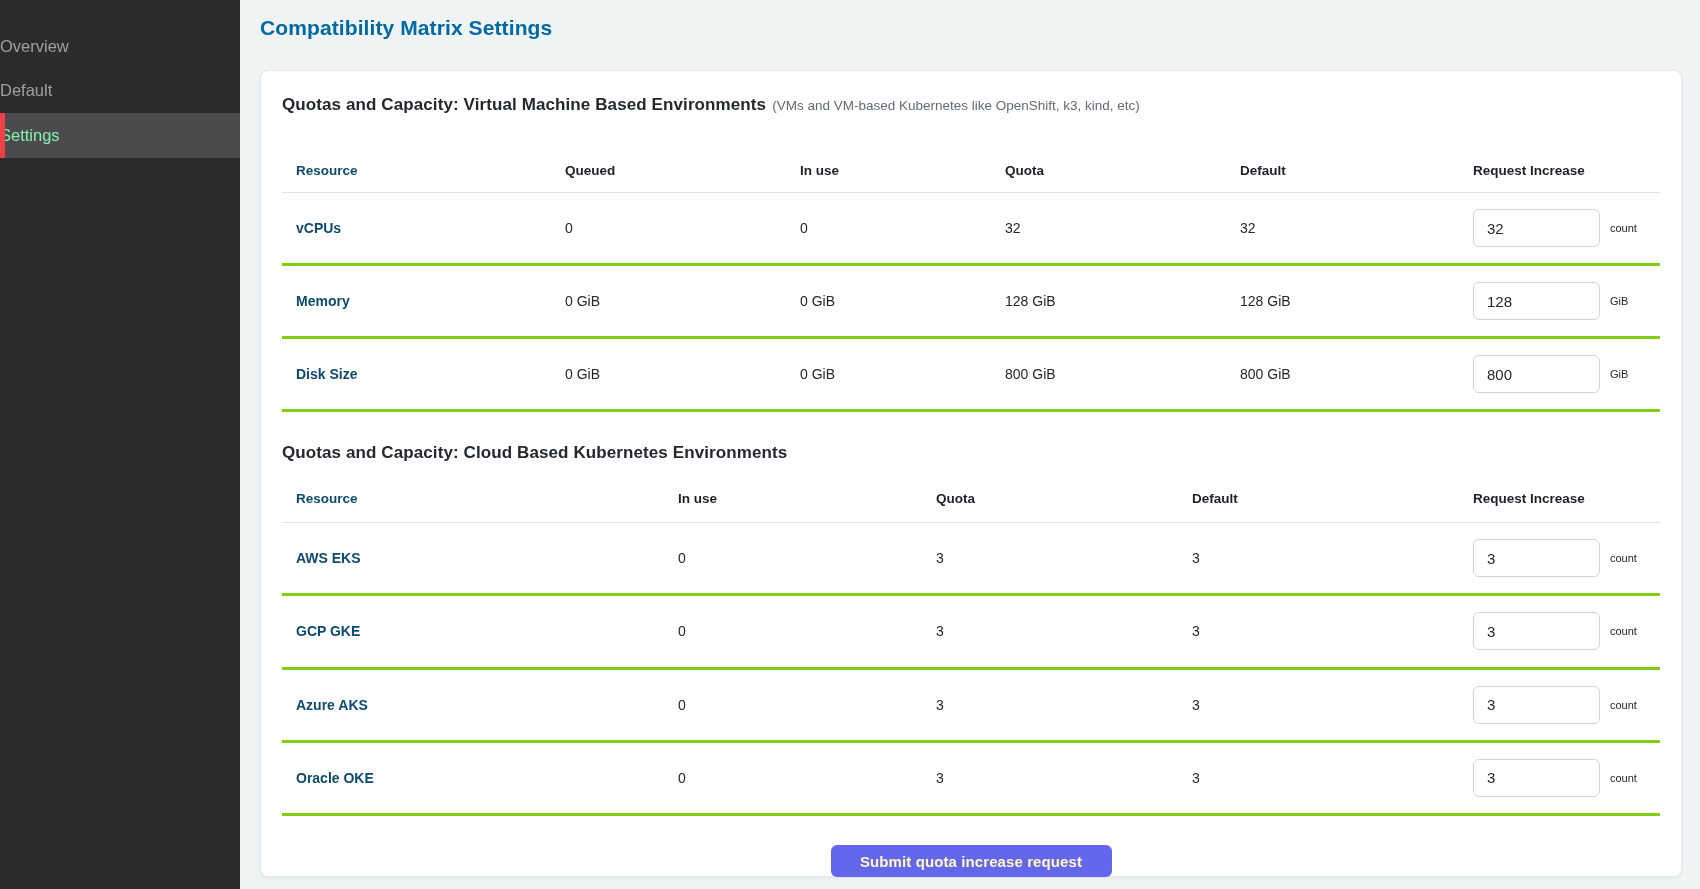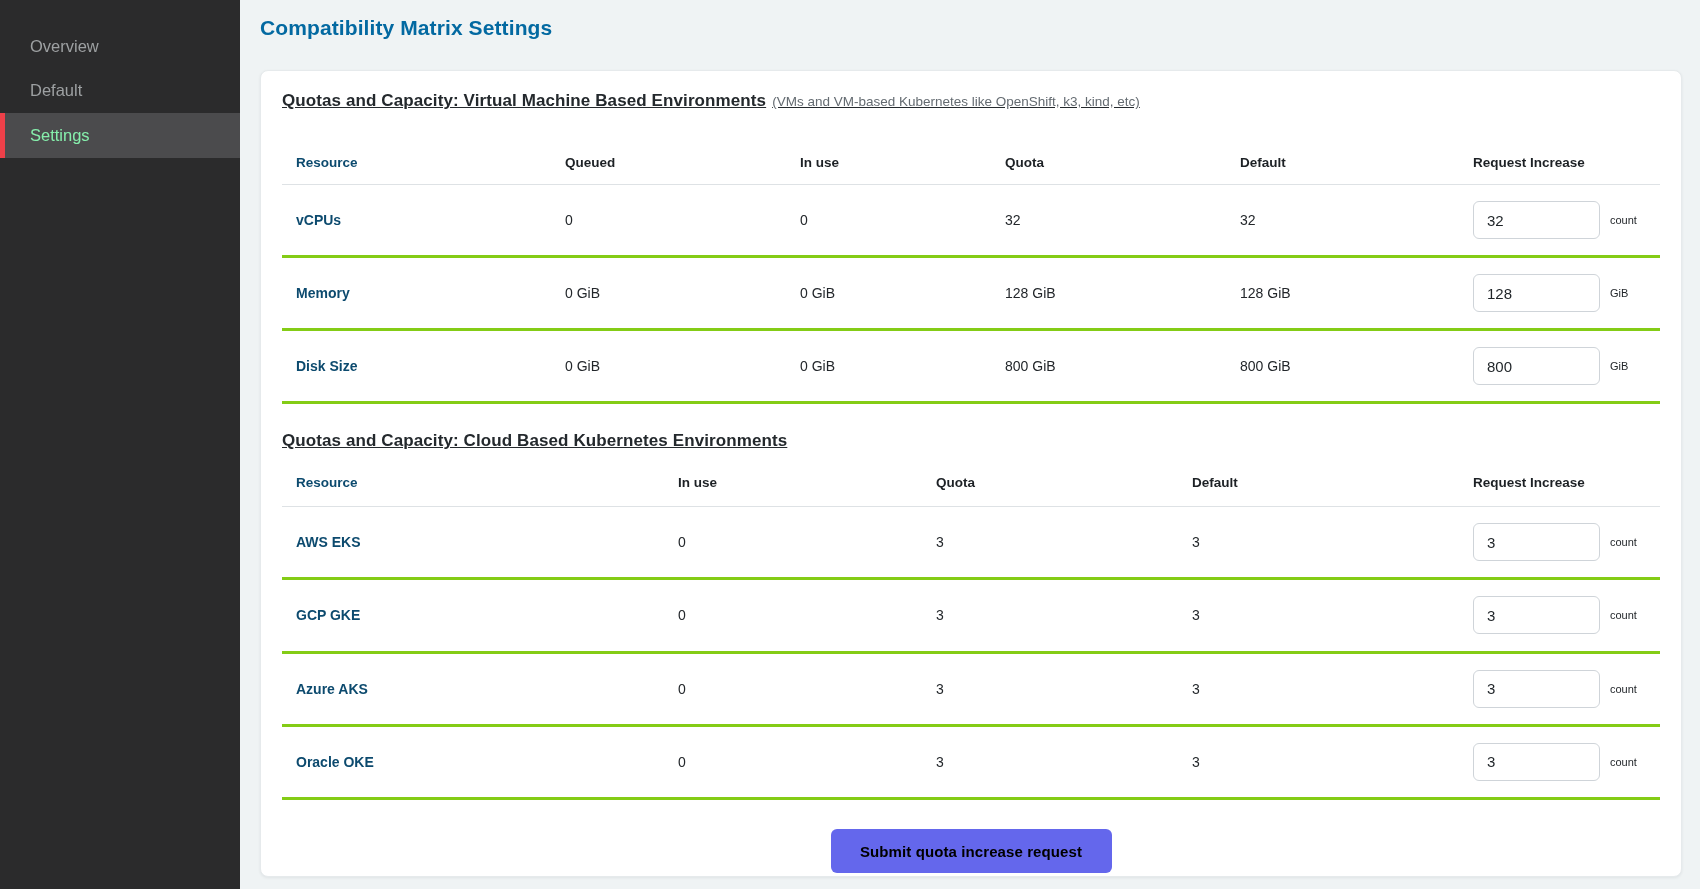--- a/index.html
+++ b/index.html
@@ -16,21 +16,20 @@
     width: 240px;
     min-width: 240px;
     height: 889px;
     background: #2b2b2c;
     padding-top: 24px;
   }
   .side-item {
     height: 44.5px;
     display: flex;
     align-items: center;
-    padding-left: 30px;
     font-size: 16.5px;
     color: #9da0a2;
     cursor: pointer;
     position: relative;
   }
   .side-item.active {
     background: #4b4b4d;
     color: #86efac;
   }
   .side-item.active .accent {
@@ -59,25 +58,24 @@
     border: 1px solid #e6eaec;
     border-radius: 8px;
     box-shadow: 0 1px 3px rgba(20,30,40,0.07);
     width: 1422px;
     height: 807px;
     padding: 20px 21px 20px 21px;
   }
 
   .sec-title {
     font-size: 17px;
-    line-height: 20px;
+    line-height: 28px;
     font-weight: 700;
     color: #24292d;
     letter-spacing: 0.1px;
-    text-decoration: underline;
   }
   .sec-title .note {
     font-size: 13.5px;
     font-weight: 400;
     color: #646b71;
     margin-left: 6px;
     letter-spacing: 0;
   }
   .sec-title.second { margin-top: 27px; }
 
@@ -123,25 +121,25 @@
     font-size: 11px;
     color: #23272b;
   }
 
   .btn-row {
     margin-top: 29px;
     display: flex;
     justify-content: center;
   }
   .submit-btn {
-    height: 44px;
+    height: 32px;
     min-width: 281px;
     padding: 0 18px;
     background: #6467ec;
-    color: #000000;
+    color: #fef9c3;
     font-family: "Liberation Sans", "DejaVu Sans", sans-serif;
     font-size: 15px;
     font-weight: 700;
     border: none;
     border-radius: 6px;
     cursor: pointer;
     letter-spacing: 0.1px;
   }
 </style>
 </head>

